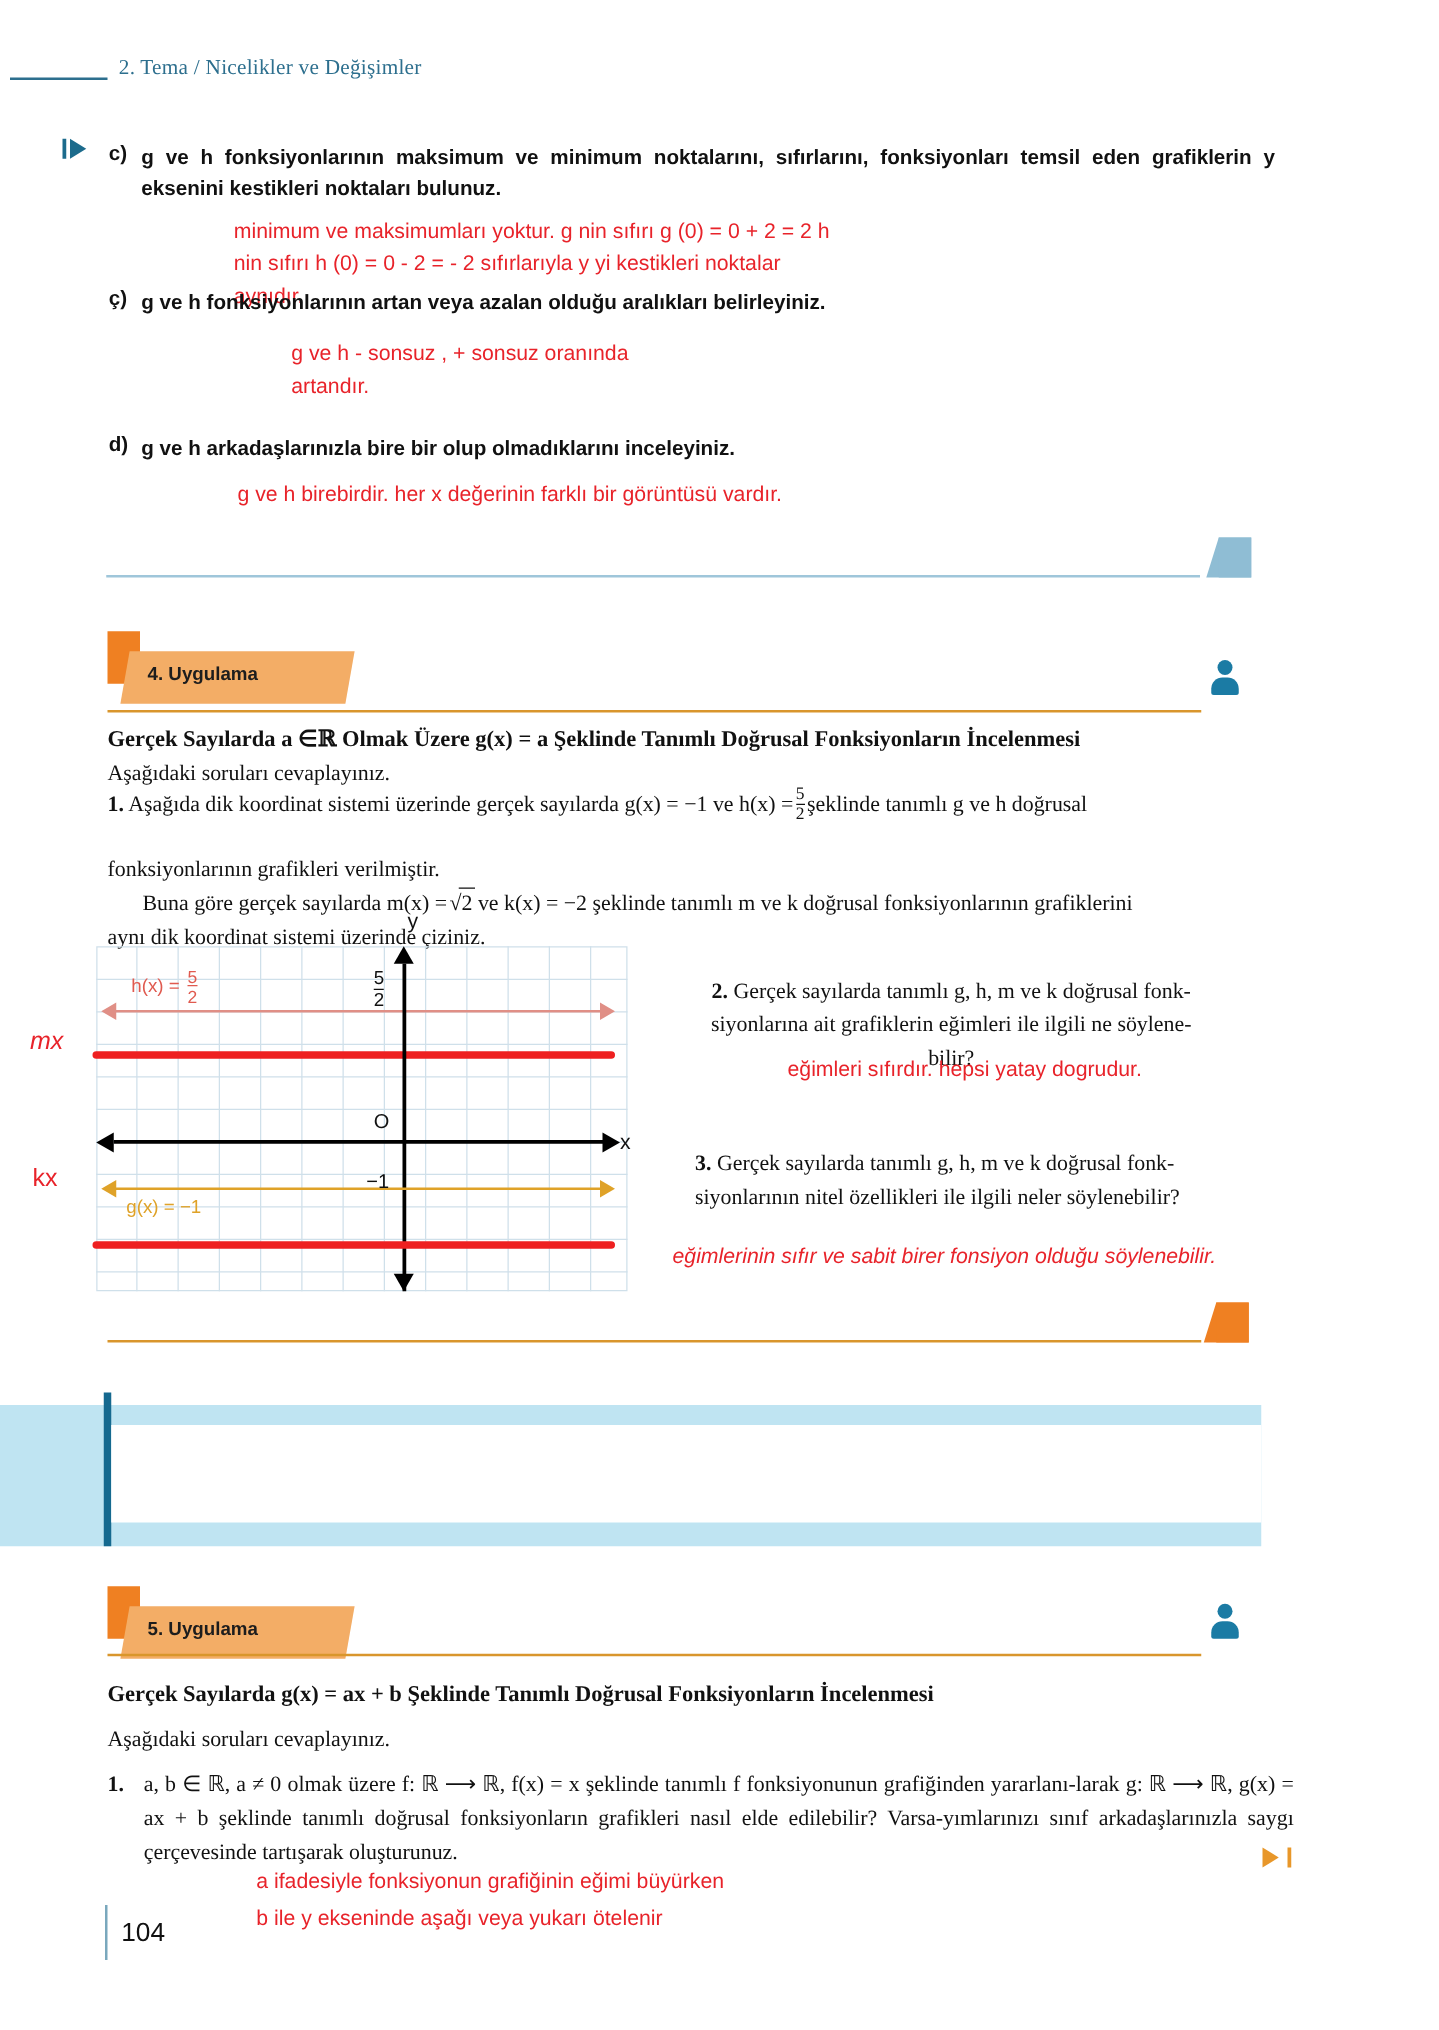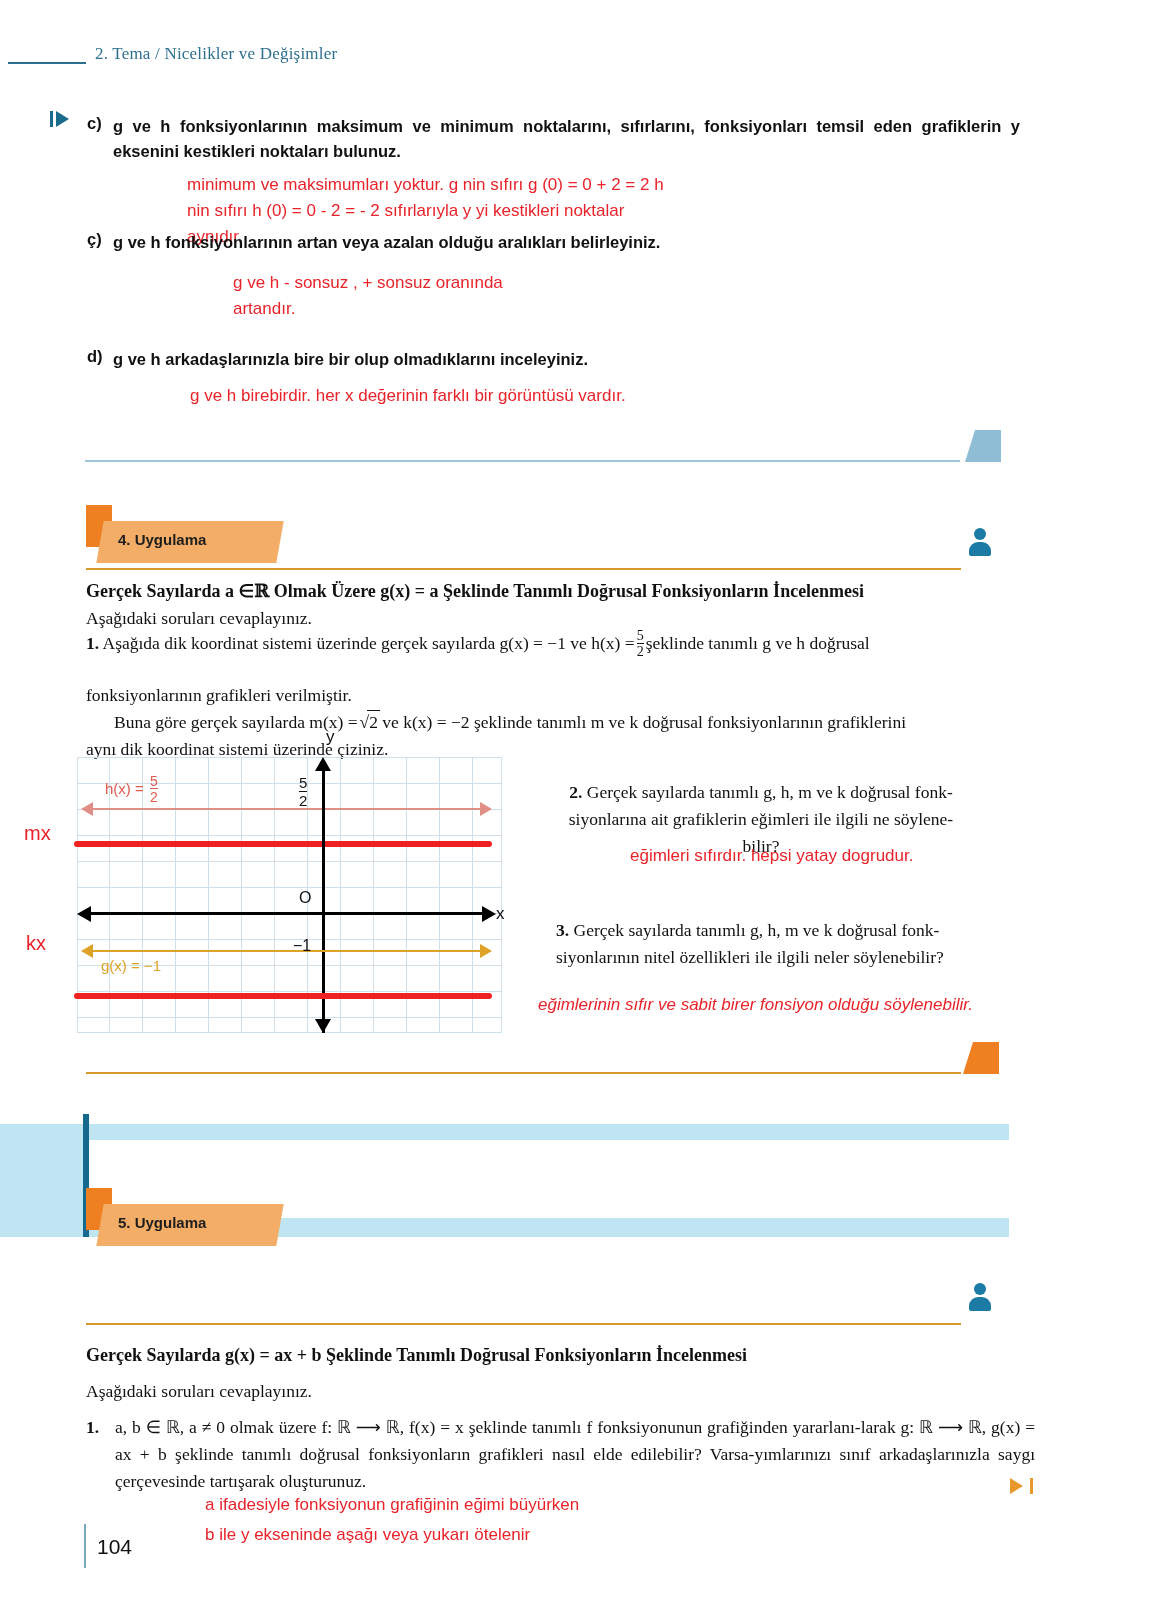--- a/index.html
+++ b/index.html
@@ -200,21 +200,21 @@
     <span>h(x) =</span>
     <span class="frac" style="font-size:14px;">
       <span>5</span>
       <span class="den" style="border-top-color:#e05a4f;">2</span>
     </span>
   </div>
 
   <div class="abs" style="left:24px;top:200px;font-family:'Liberation Sans',sans-serif;font-size:15px;color:#dfa228;">g(x) = −1</div>
 </div>
 
-<div class="abs ans" style="left:24px;top:820px;font-size:20px;">mx</div>
+<div class="abs ans" style="left:24px;top:820px;font-size:20px;font-style:italic;">mx</div>
 <div class="abs ans" style="left:26px;top:930px;font-size:20px;">kx</div>
 
 <div class="abs body-serif" style="left:556px;top:779px;width:410px;text-align:center;">
   <b>2.</b>
   <span>Gerçek sayılarda tanımlı g, h, m ve k doğrusal fonk-siyonlarına ait grafiklerin eğimleri ile ilgili ne söylene-bilir?</span>
 </div>
 <div class="abs ans" style="left:630px;top:843px;width:470px;">eğimleri sıfırdır. hepsi yatay dogrudur.</div>
 
 <div class="abs body-serif" style="left:556px;top:917px;width:410px;">
   <b>3.</b>
@@ -224,21 +224,21 @@
 
 <div class="abs rule-orange" style="left:86px;top:1072px;width:875px;"></div>
 <div class="abs" style="left:963px;top:1042px;width:0;height:0;border-left:10px solid transparent;border-bottom:32px solid #ef8022;border-right:26px solid #ef8022;"></div>
 
 <div id="defband" class="abs" style="top:1124px;height:113px;"></div>
 <div id="defbar" class="abs" style="left:83px;top:1114px;height:123px;"></div>
 <div id="defbox" class="abs" style="left:89px;top:1140px;width:920px;height:78px;"></div>
 <div class="abs deftxt" style="left:102px;top:1146px;width:900px;">
 </div>
 
-<div class="badge-wrap" style="left:86px;top:1188px;width:220px;height:62px;">
+<div class="badge-wrap" style="left:86px;top:1269px;width:220px;height:62px;">
   <div class="badge-sq"></div>
   <div class="badge-par"></div>
   <div class="badge-txt">5. Uygulama</div>
 </div>
 <div class="abs rule-orange" style="left:86px;top:1323px;width:875px;"></div>
 <div class="person abs" style="left:969px;top:1283px;">
   <div class="head"></div>
     <div class="body"></div>
 </div>
 

